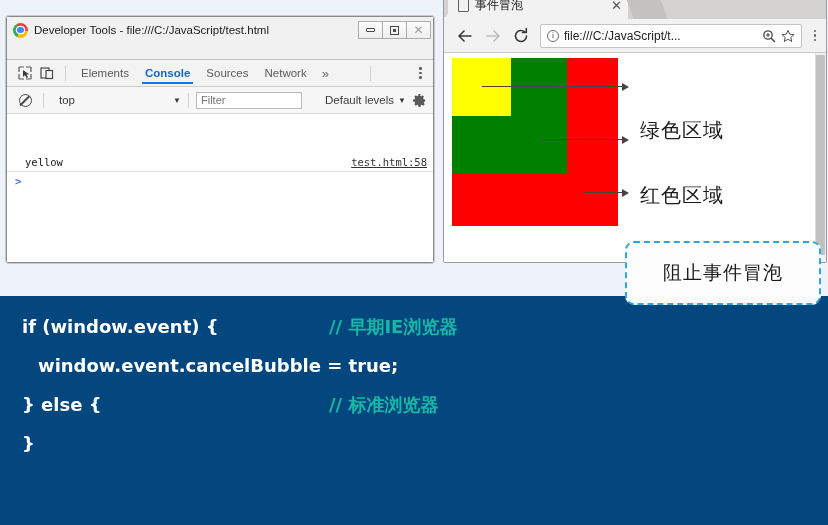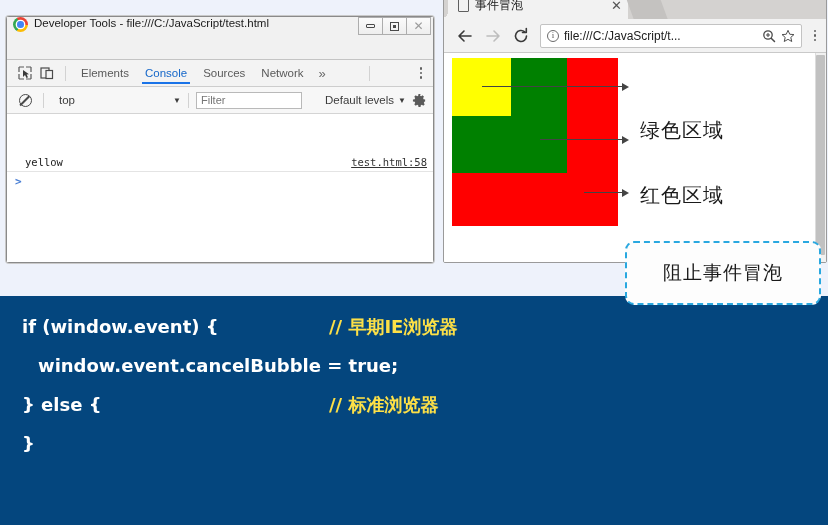--- a/index.html
+++ b/index.html
@@ -26,20 +26,21 @@
     box-shadow: 0 0 0 1px #c9c9c9;
     display: flex;
     flex-direction: column;
   }
 
   #devtools-titlebar {
     height: 43px;
     background: #f1f1f1;
     border-bottom: 1px solid #c4c4c4;
     display: flex;
+    align-items: center;
     padding: 0 2px 16px 6px;
     flex: none;
   }
 
   .chrome-logo {
     width: 15px; height: 15px;
     border-radius: 50%;
     position: relative;
     flex: none;
     margin-right: 6px;
@@ -100,21 +101,21 @@
   }
   .sep-v { width: 1px; height: 15px; background: #d2d2d2; margin: 0 7px; flex: none; }
   .dt-tab {
     font-size: 11.5px;
     color: #5a5a5a;
     padding: 4px 8px 5px;
     white-space: nowrap;
     position: relative;
     flex: none;
   }
-  .dt-tab.active { color: #1567c9; }
+  .dt-tab.active { color: #1567c9; font-weight: bold; }
   .dt-tab.active::after {
     content: "";
     position: absolute;
     left: 5px; right: 5px; bottom: 0;
     height: 2px; background: #1a73e8;
   }
   .dt-more { font-size: 13px; color: #6b6b6b; padding: 2px 7px; flex:none;}
   .dt-kebab { margin-left: auto; display:flex;flex-direction:column;gap:2px;align-items:center;padding:0 7px;flex:none;}
   .dt-kebab i { width:2.5px;height:2.5px;border-radius:50%;background:#5f5f5f;display:block;}
 
@@ -351,21 +352,21 @@
     display: flex;
     font-size: 18px;
     font-weight: bold;
     color: #ffffff;
     font-family: "DejaVu Sans", sans-serif;
     line-height: 1;
     margin-bottom: 21px;
     white-space: pre;
   }
   .code-text { width: 307px; flex: none; }
-  .code-comment { color: #fde047; }
+  .code-comment { color: #14b8a6; }
   .indent-1 { padding-left: 16px; }
 </style>
 </head>
 <body>
 
 <div id="devtools-window">
 
   <div id="devtools-titlebar">
     <div class="chrome-logo"></div>
     <div id="devtools-title">Developer Tools - file:///C:/JavaScript/test.html</div>

